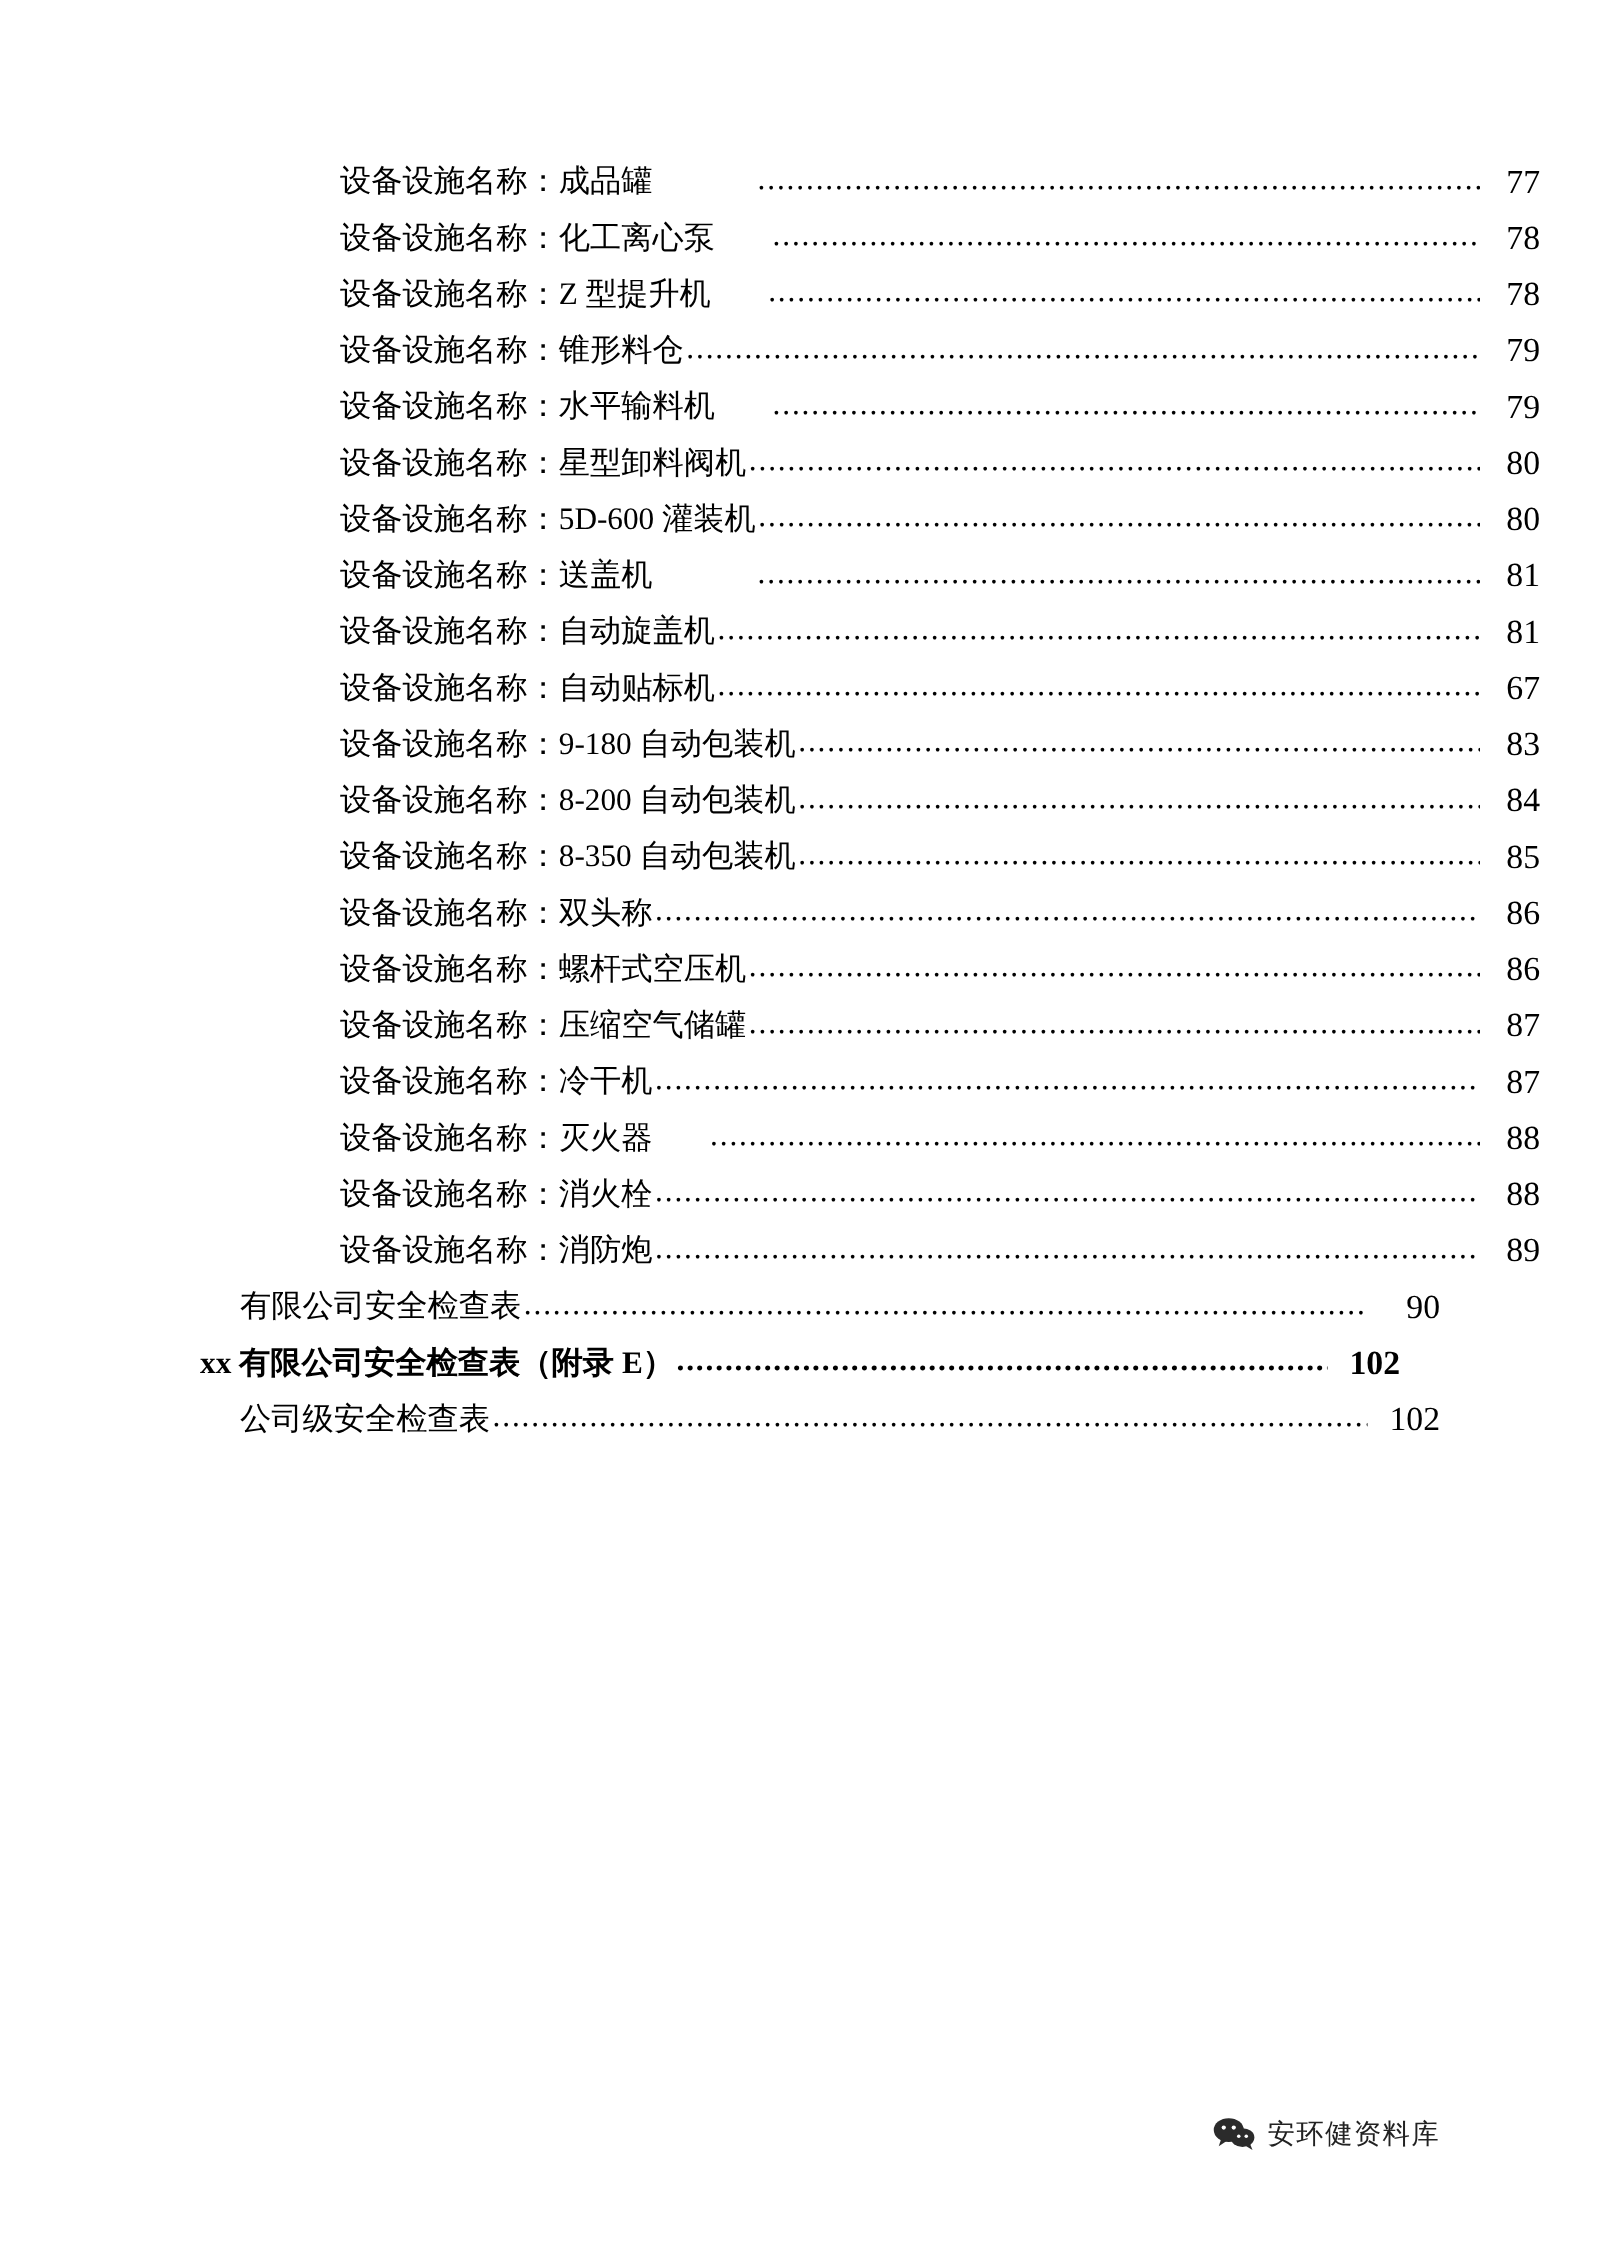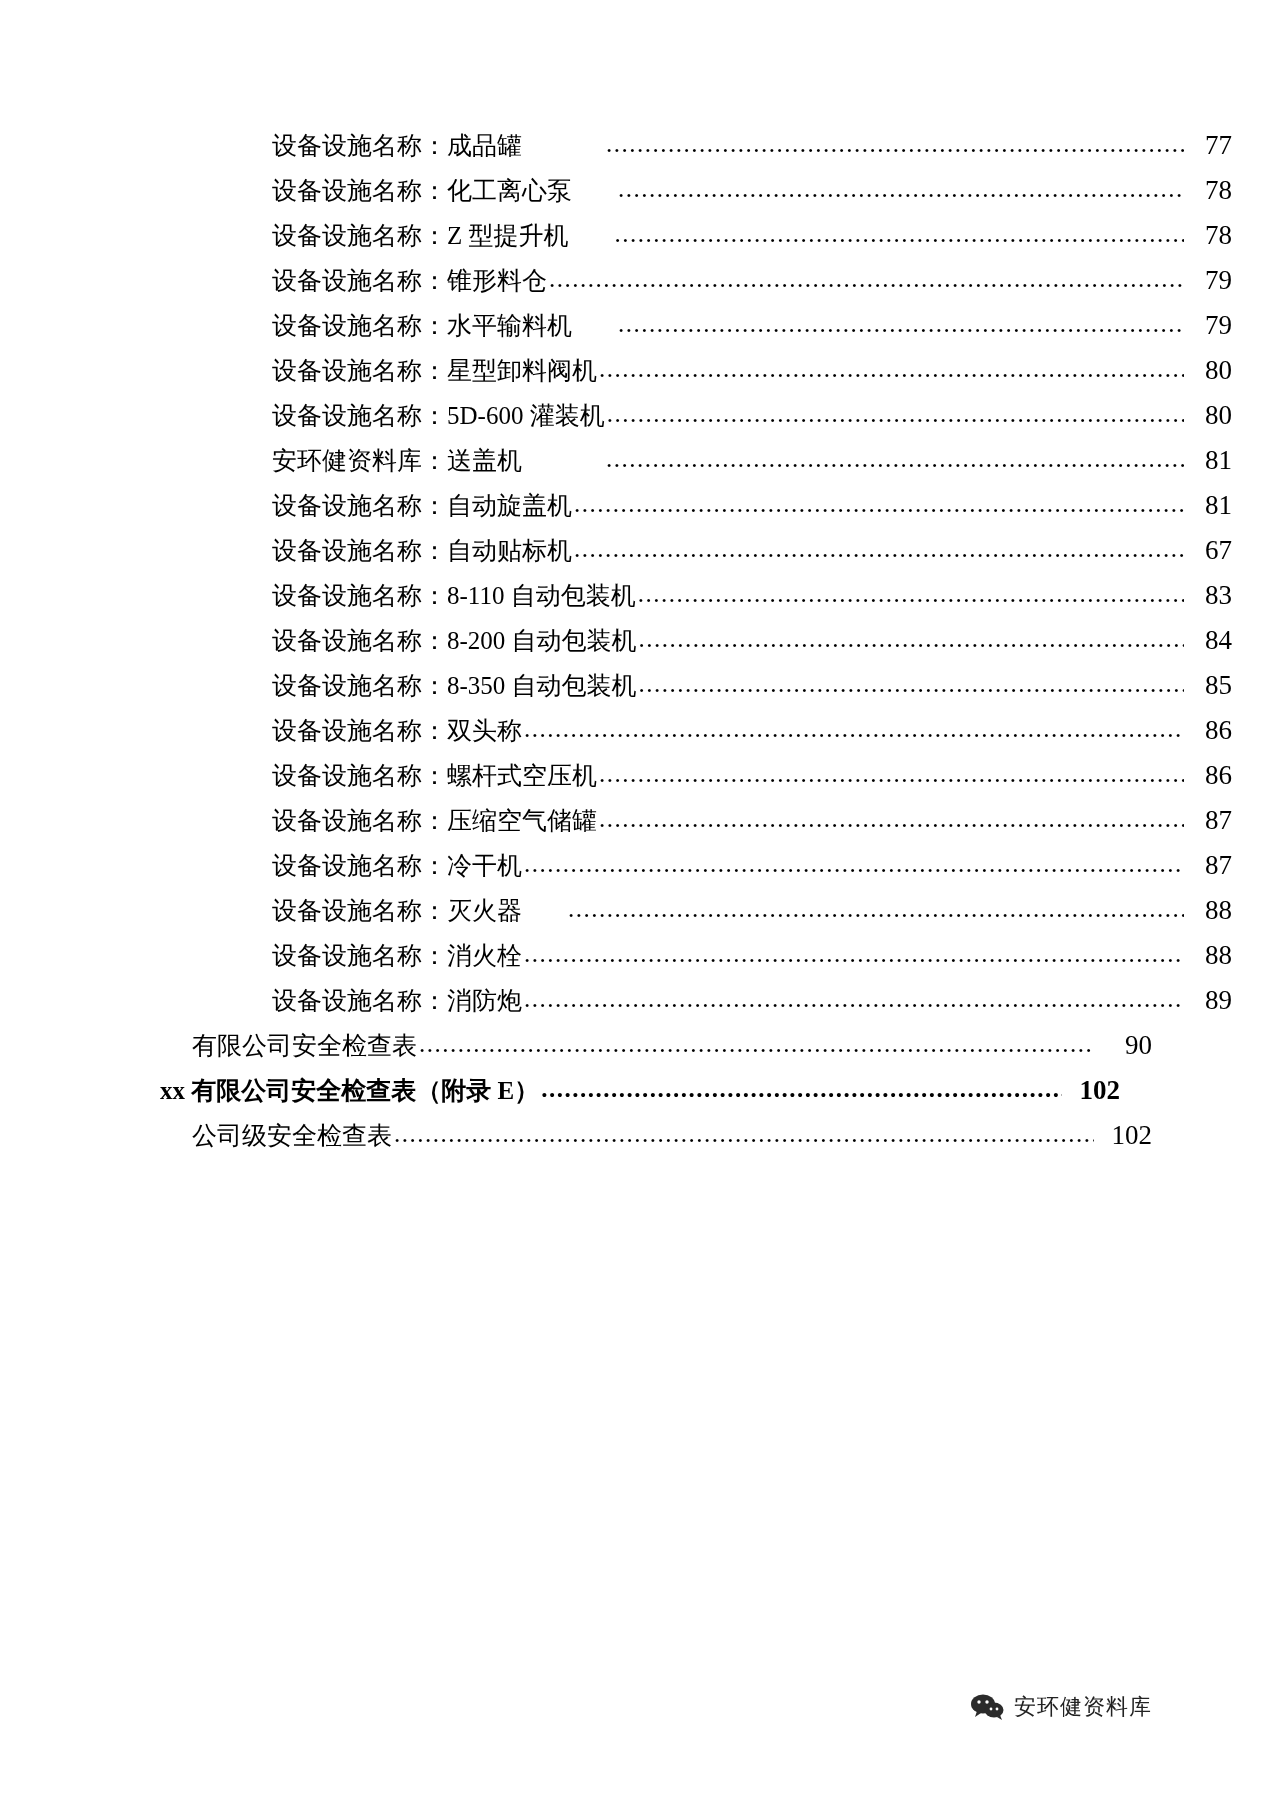--- a/index.html
+++ b/index.html
@@ -126,36 +126,36 @@
         <span class="toc-label">设备设施名称：星型卸料阀机</span>
         <span class="toc-dots">.....................................................................................................................</span>
         <span class="toc-page">80</span>
       </div>
       <div class="toc-row lvl-2">
         <span class="toc-label">设备设施名称：5D-600 灌装机</span>
         <span class="toc-dots">.....................................................................................................................</span>
         <span class="toc-page">80</span>
       </div>
       <div class="toc-row lvl-2 gap-wide">
-        <span class="toc-label">安环健资料库：送盖机</span>
+        <span class="toc-label">设备设施名称：送盖机</span>
         <span class="toc-dots">.....................................................................................................................</span>
         <span class="toc-page">81</span>
       </div>
       <div class="toc-row lvl-2">
         <span class="toc-label">设备设施名称：自动旋盖机</span>
         <span class="toc-dots">.....................................................................................................................</span>
         <span class="toc-page">81</span>
       </div>
       <div class="toc-row lvl-2">
         <span class="toc-label">设备设施名称：自动贴标机</span>
         <span class="toc-dots">.....................................................................................................................</span>
         <span class="toc-page">67</span>
       </div>
       <div class="toc-row lvl-2">
-        <span class="toc-label">设备设施名称：8-110 自动包装机</span>
+        <span class="toc-label">设备设施名称：9-180 自动包装机</span>
         <span class="toc-dots">.....................................................................................................................</span>
         <span class="toc-page">83</span>
       </div>
       <div class="toc-row lvl-2">
         <span class="toc-label">设备设施名称：8-200 自动包装机</span>
         <span class="toc-dots">.....................................................................................................................</span>
         <span class="toc-page">84</span>
       </div>
       <div class="toc-row lvl-2">
         <span class="toc-label">设备设施名称：8-350 自动包装机</span>

